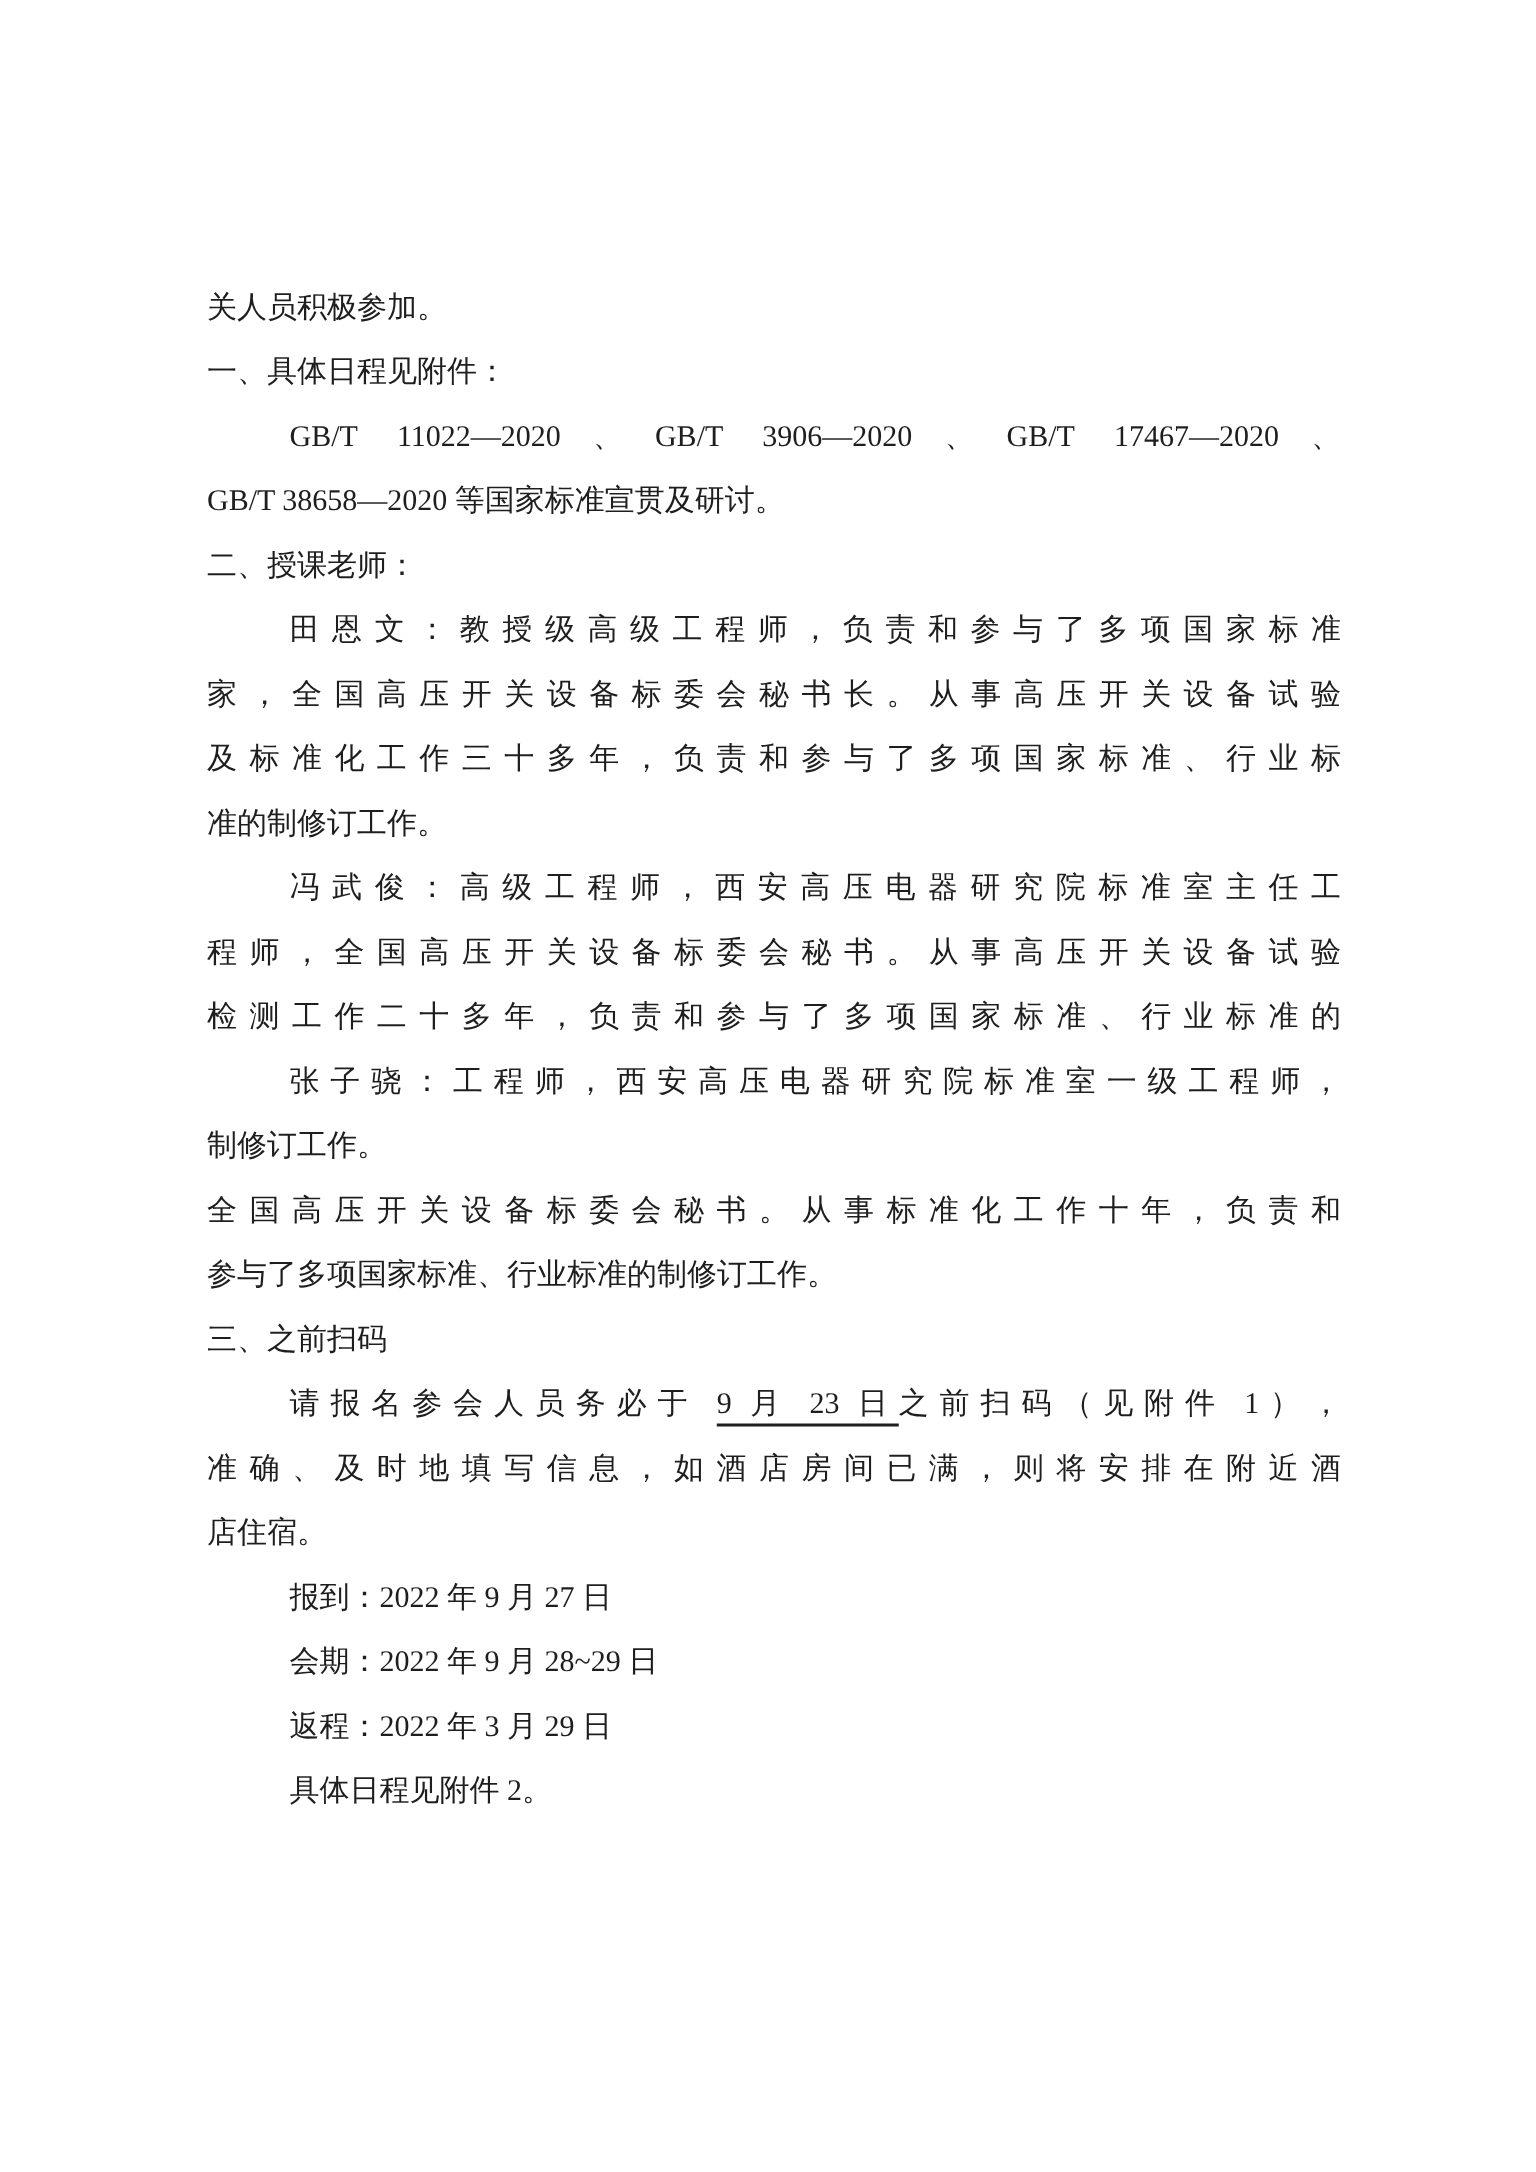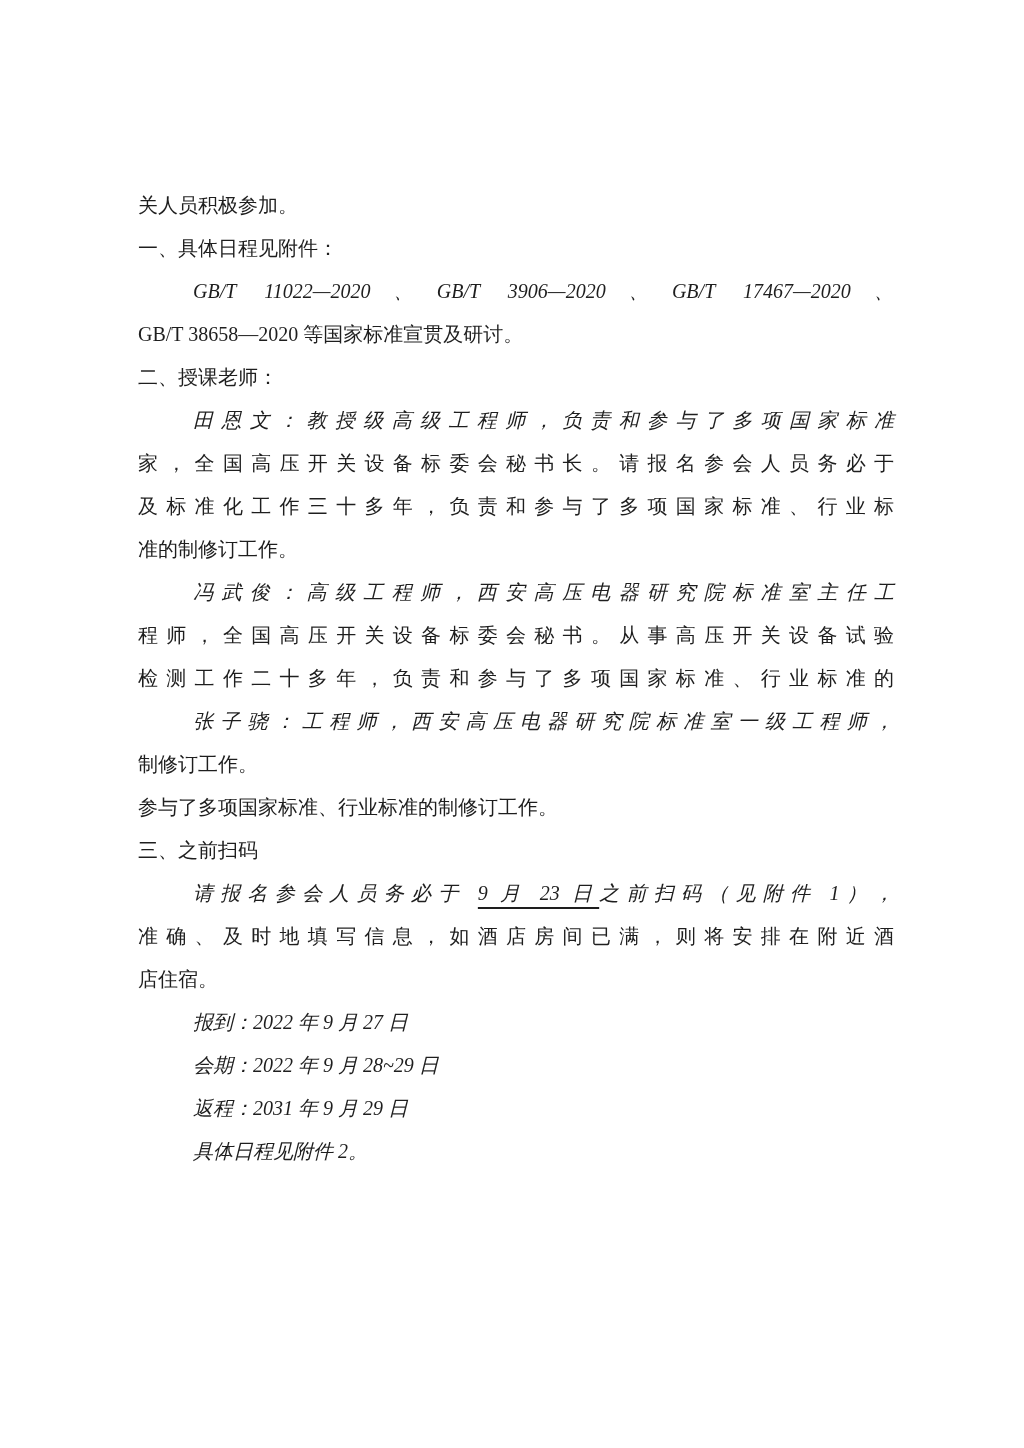--- a/index.html
+++ b/index.html
@@ -28,50 +28,50 @@
   .line {
     text-align: left;
     white-space: normal;
   }
   .line.fill {
     text-align: justify;
     text-align-last: justify;
   }
   .line.indent {
     text-indent: 55px;
-    font-style: italic;
   }
   .underline {
     text-decoration: underline;
     text-underline-offset: 7px;
     text-decoration-thickness: 2px;
   }
 </style>
 </head>
 <body>
 
 <div class="page">
   <div class="doc-body">
       <div class="line"><span>关人员积极参加。</span></div>
       <div class="line"><span>一、具体日程见附件：</span></div>
       <div class="line indent fill"><span>GB/T 11022—2020、GB/T 3906—2020、GB/T 17467—2020、</span></div>
       <div class="line"><span>GB/T 38658—2020 等国家标准宣贯及研讨。</span></div>
       <div class="line"><span>二、授课老师：</span></div>
       <div class="line indent fill"><span>田恩文：教授级高级工程师，负责和参与了多项国家标准</span></div>
-      <div class="line fill"><span>家，全国高压开关设备标委会秘书长。请报名参会人员务必于</span></div>
+      <div class="line fill"><span>家，全国高压开关设备标委会秘书长。从事高压开关设备试验</span></div>
       <div class="line fill"><span>及标准化工作三十多年，负责和参与了多项国家标准、行业标</span></div>
       <div class="line"><span>准的制修订工作。</span></div>
       <div class="line indent fill"><span>冯武俊：高级工程师，西安高压电器研究院标准室主任工</span></div>
       <div class="line fill"><span>程师，全国高压开关设备标委会秘书。从事高压开关设备试验</span></div>
       <div class="line fill"><span>检测工作二十多年，负责和参与了多项国家标准、行业标准的</span></div>
       <div class="line indent fill"><span>张子骁：工程师，西安高压电器研究院标准室一级工程师，</span></div>
       <div class="line"><span>制修订工作。</span></div>
+      <div class="line fill"><span>全国高压开关设备标委会秘书。从事标准化工作十年，负责和</span></div>
       <div class="line"><span>参与了多项国家标准、行业标准的制修订工作。</span></div>
       <div class="line"><span>三、之前扫码</span></div>
       <div class="line indent fill"><span>请报名参会人员务必于 </span><span class="underline">9 月 23 日</span><span>之前扫码（见附件 1），</span></div>
       <div class="line fill"><span>准确、及时地填写信息，如酒店房间已满，则将安排在附近酒</span></div>
       <div class="line"><span>店住宿。</span></div>
       <div class="line indent"><span>报到：2022 年 9 月 27 日</span></div>
       <div class="line indent"><span>会期：2022 年 9 月 28~29 日</span></div>
-      <div class="line indent"><span>返程：2031 年 9 月 29 日</span></div>
+      <div class="line indent"><span>返程：2022 年 3 月 29 日</span></div>
       <div class="line indent"><span>具体日程见附件 2。</span></div>
     </div>
 </div>
 
 </body></html>

